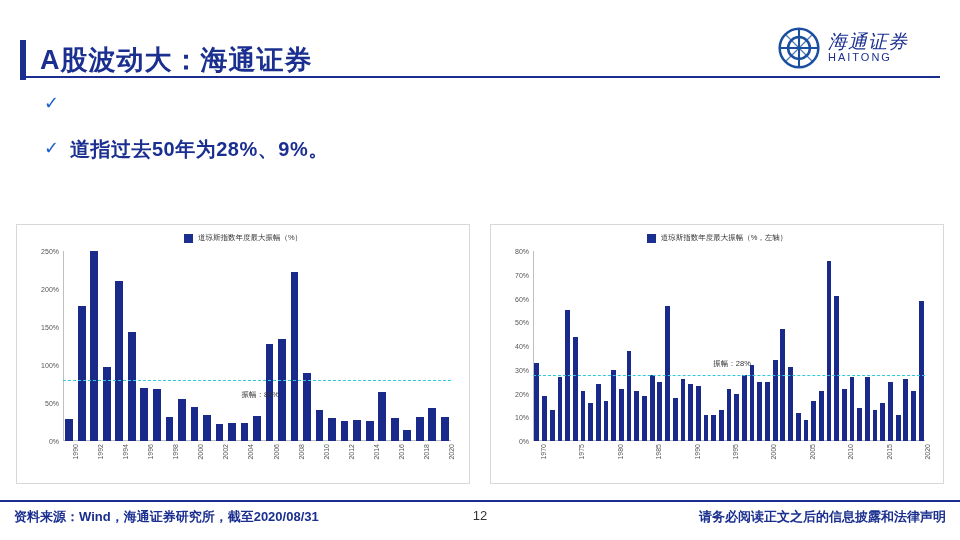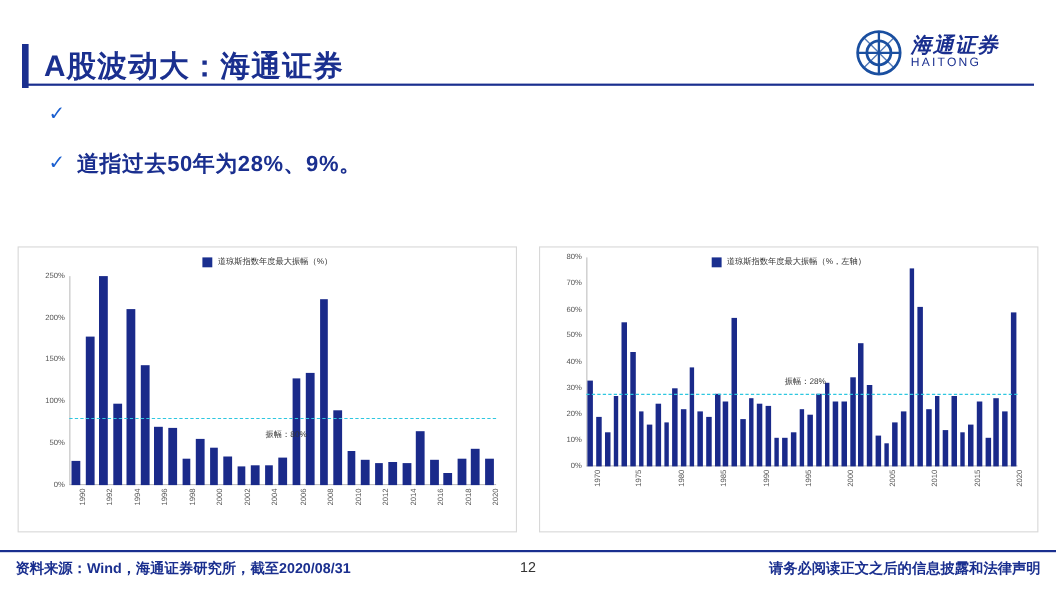--- a/index.html
+++ b/index.html
@@ -28,21 +28,21 @@
     position:absolute;left:20px;top:76px;width:920px;height:2px;background:#1a2f8f;
   }
 
   
   .logo{
     position:absolute;right:22px;top:24px;width:160px;height:48px;
     display:flex;align-items:center;gap:8px;
   }
   .logo-mark{width:42px;height:42px;flex:0 0 42px;}
   .logo-text{display:flex;flex-direction:column;line-height:1.05;}
-  .logo-cn{font-size:19px;font-weight:bold;color:#1a2f8f;letter-spacing:1px;font-style:italic;}
+  .logo-cn{font-size:19px;font-weight:normal;color:#1a2f8f;letter-spacing:1px;font-style:italic;}
   .logo-en{font-size:11px;font-weight:normal;color:#1a2f8f;letter-spacing:2px;}
 
   
   .bullets{position:absolute;left:44px;top:92px;width:880px;}
   .bullet{display:flex;align-items:flex-start;margin-bottom:22px;}
   .bullet-mark{
     color:#1a5fd0;font-size:18px;width:26px;flex:0 0 26px;
     line-height:1.25;
   }
   .bullet-text{
@@ -59,21 +59,21 @@
 
   .chart-legend{
     position:absolute;top:8px;left:0;width:100%;
     display:flex;justify-content:center;align-items:center;gap:5px;
   }
   .legend-swatch{width:9px;height:9px;background:#1a2f8f;display:inline-block;}
   .legend-label{font-size:7.5px;color:#333;}
 
   .plot{position:absolute;}
   #plot-left{left:46px;top:26px;width:388px;height:190px;}
-  #plot-right{left:42px;top:9px;width:392px;height:190px;}
+  #plot-right{left:42px;top:26px;width:392px;height:190px;}
 
   .ytick{
     position:absolute;right:100%;margin-right:4px;
     font-size:7px;color:#555;transform:translateY(-50%);white-space:nowrap;
   }
   .gridline-zero{
     position:absolute;left:0;width:100%;height:1px;background:#bfbfbf;bottom:0;
   }
   .axis-left{position:absolute;left:0;top:0;width:1px;height:100%;background:#bfbfbf;}
 

